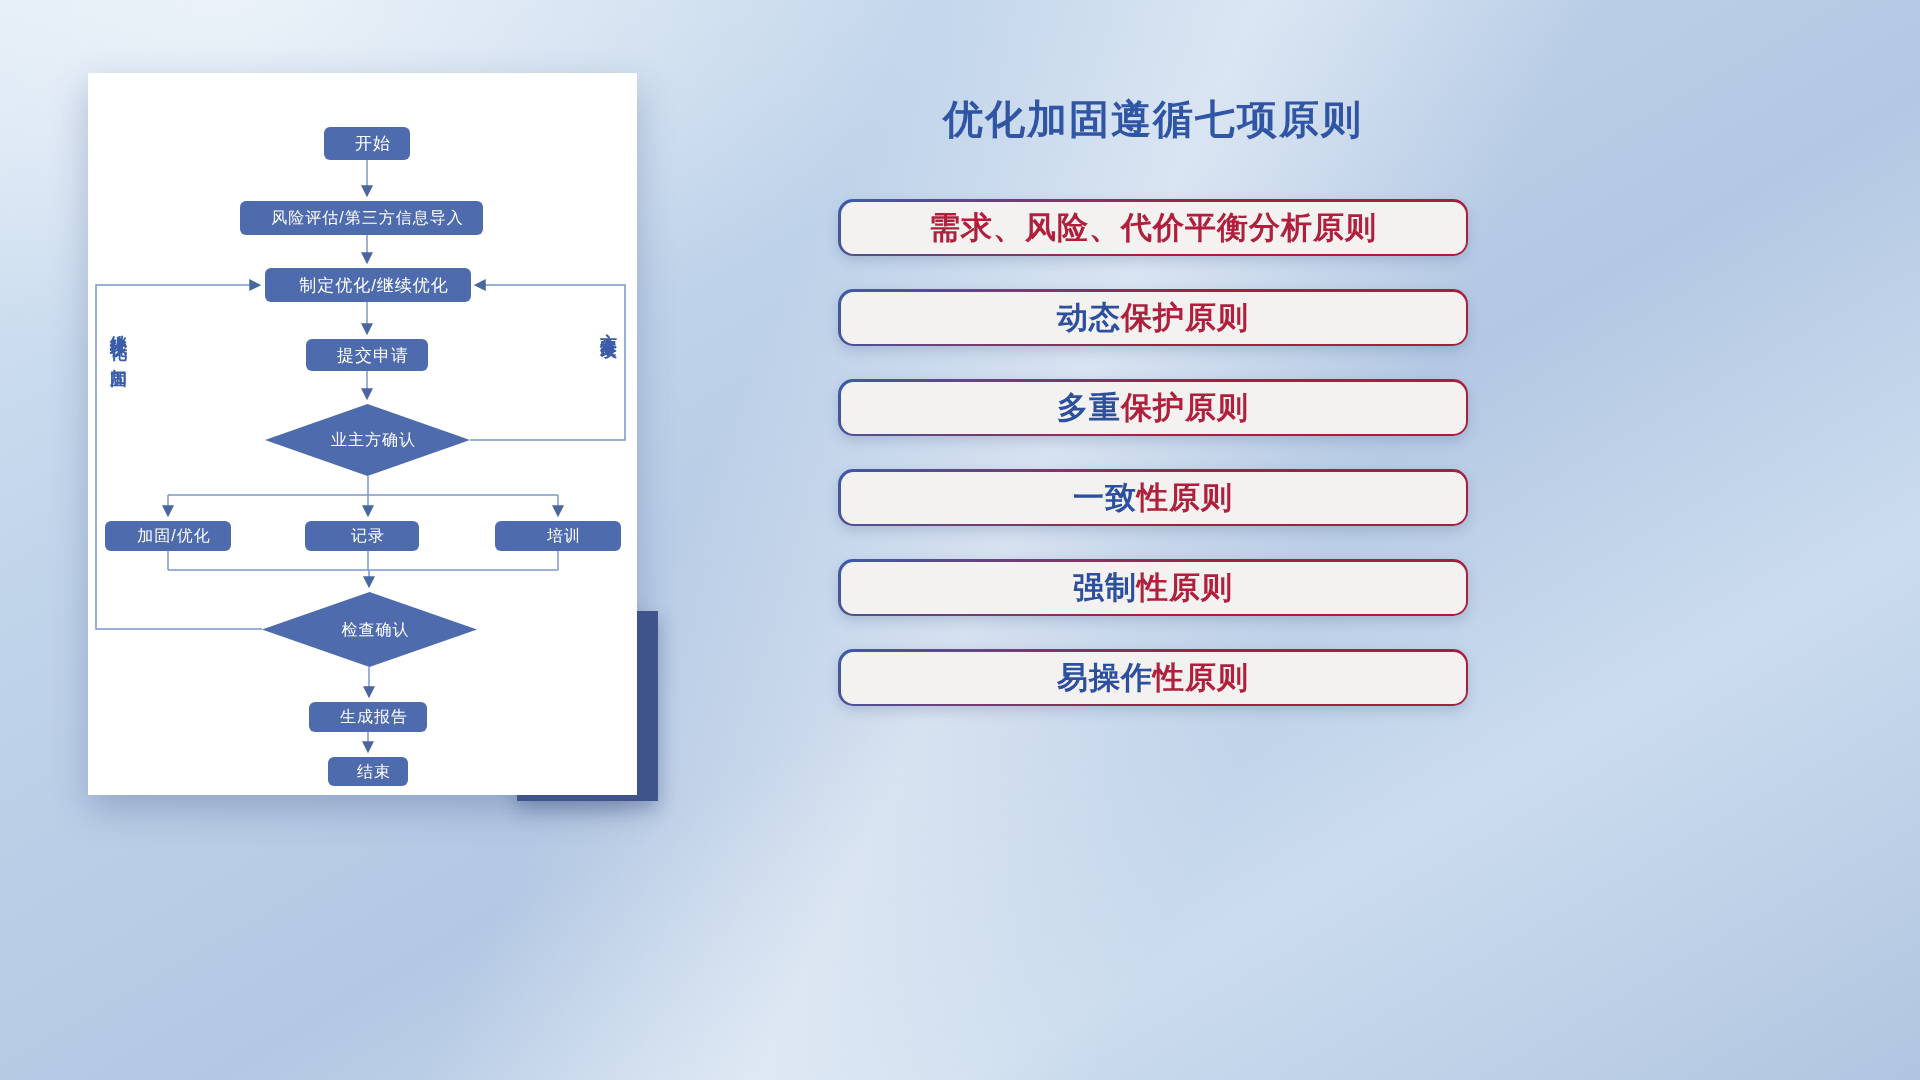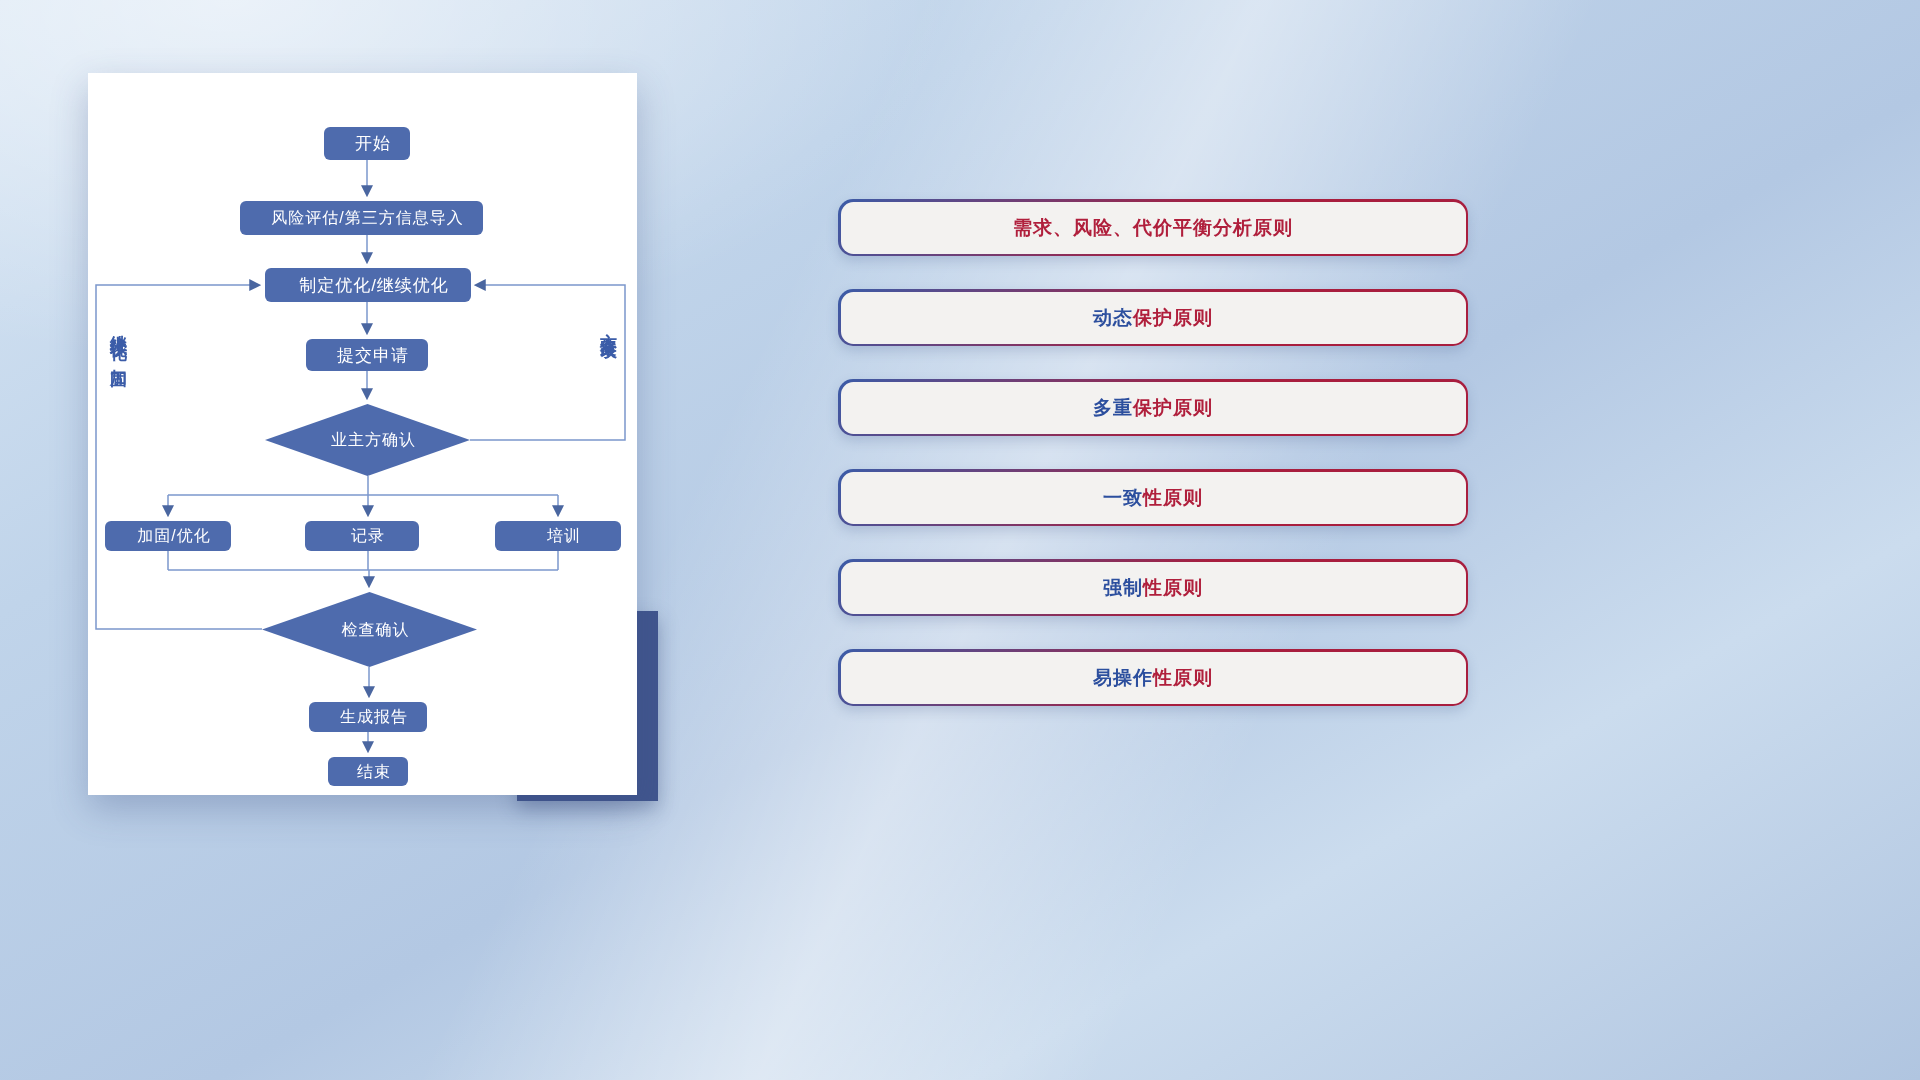--- a/index.html
+++ b/index.html
@@ -61,21 +61,21 @@
     display:flex; flex-direction:column; gap:33px;
   }
   .pill {
     height:57px; border-radius:15px; padding:2.5px;
     background:linear-gradient(135deg, #3b5ca8 0%, #a81e3e 55%, #a81e3e 100%);
     box-shadow:0 5px 12px rgba(70,90,140,0.22);
   }
   .pill-inner {
     height:100%; border-radius:12.5px; background:#f3f2f0;
     display:flex; align-items:center; justify-content:center;
-    font-size:19px; font-weight:600; letter-spacing:1px; white-space:nowrap;
+    font-size:31px; font-weight:600; letter-spacing:1px; white-space:nowrap;
   }
   .t-blue { color:#2c4f9e; }
   .t-red  { color:#b01f3c; }
 </style>
 </head>
 <body>
 
 <div class="stage">
 
   <div class="accent-block"></div>
@@ -118,20 +118,21 @@
     <div class="node n-record">记录</div>
     <div class="node n-training">培训</div>
     <div class="node diamond n-check">检查确认</div>
     <div class="node n-report">生成报告</div>
     <div class="node n-end">结束</div>
 
     <div class="vlabel vl-left">继续优化/加固</div>
     <div class="vlabel vl-right">方案修改</div>
   </div>
 
+  <h1 class="title">优化加固遵循七项原则</h1>
 
   <div class="pills">
     <div class="pill">
       <div class="pill-inner">
         <span class="t-blue"></span>
         <span class="t-red">需求、风险、代价平衡分析原则</span>
       </div>
     </div>
     <div class="pill">
       <div class="pill-inner">

